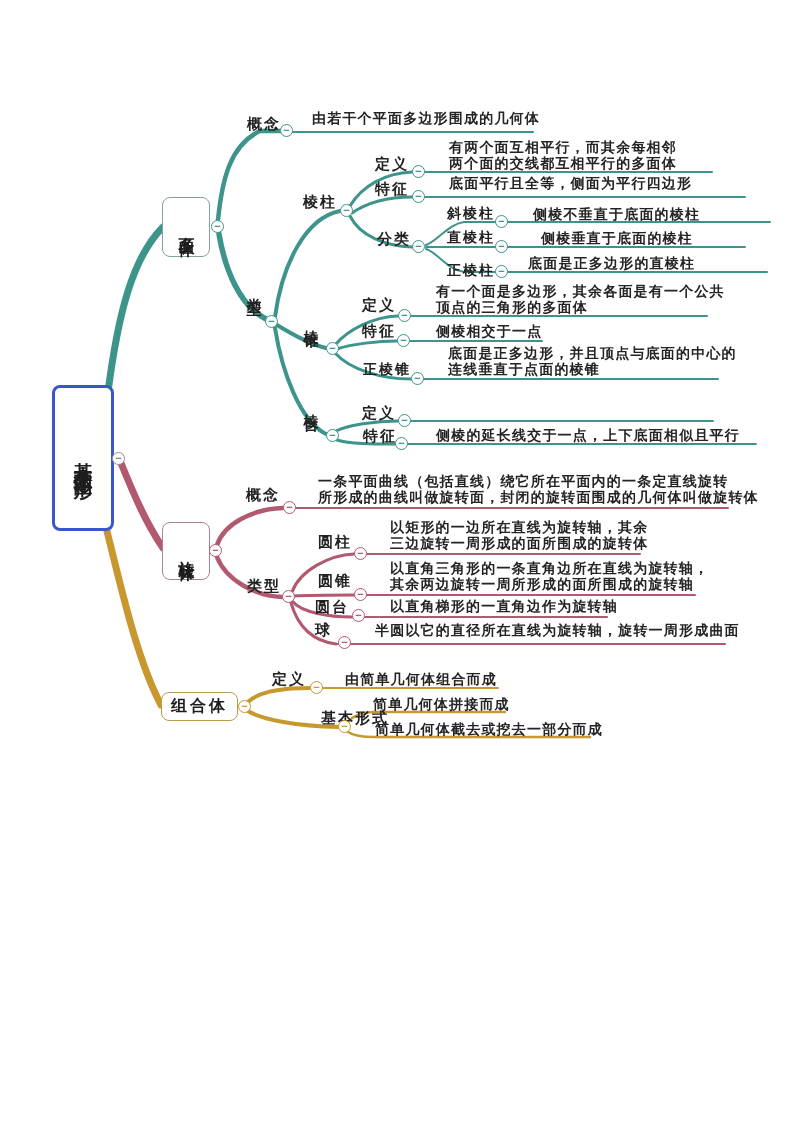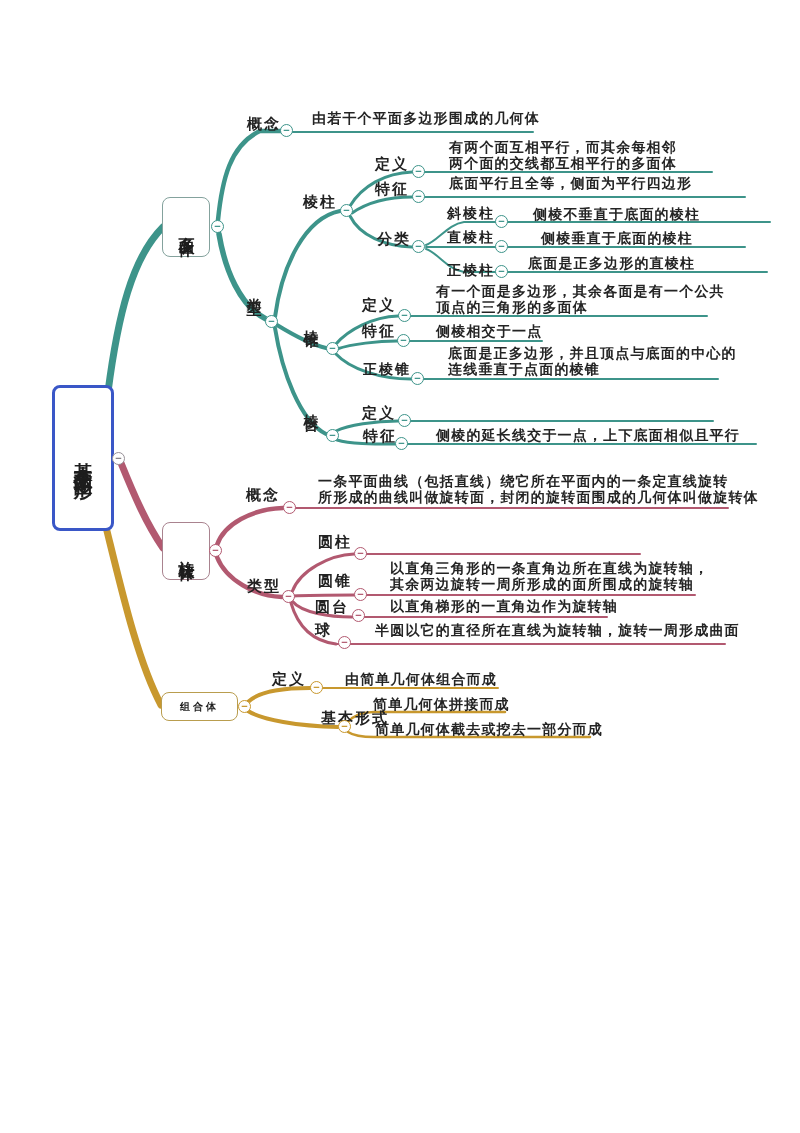--- a/index.html
+++ b/index.html
@@ -9,21 +9,21 @@
   .title{position:absolute;left:0;top:50px;width:800px;text-align:center;
          font-family:"Liberation Serif", serif;font-style:italic;font-weight:bold;
          font-size:24px;letter-spacing:2px;color:#1a1a1a;}
   .node{position:absolute;background:#fff;border-radius:8px;display:flex;
         align-items:center;justify-content:center;font-weight:bold;color:#1d1d1d;
         box-sizing:border-box;}
   .vert{writing-mode:vertical-rl;text-orientation:upright;letter-spacing:4px;}
   .root{border:3px solid #3a57c7;font-size:19px;}
   .b-teal{border:1.5px solid #84a29d;font-size:16px;}
   .b-pink{border:1.5px solid #a9838f;font-size:16px;}
-  .b-gold{border:1.5px solid #b99d4e;font-size:10px;}
+  .b-gold{border:1.5px solid #b99d4e;font-size:16px;}
   .lbl{position:absolute;font-weight:bold;font-size:15px;letter-spacing:2px;
        line-height:15px;white-space:pre;color:#222;}
   .lblv{position:absolute;font-weight:bold;font-size:15px;writing-mode:vertical-rl;
         text-orientation:upright;letter-spacing:3px;line-height:16px;color:#222;}
   .txt{position:absolute;font-weight:bold;font-size:14px;letter-spacing:1.2px;
        line-height:16px;white-space:pre;color:#242424;}
   .minus{position:absolute;width:13px;height:13px;border-radius:50%;background:#fff;
          box-sizing:border-box;display:flex;align-items:center;justify-content:center;
          font-size:11px;line-height:11px;font-weight:bold;}
   .mt{border:1.5px solid #3d948a;color:#3d948a;}
@@ -133,20 +133,22 @@
   <div class="lblv" style="left:303px;top:402px;">棱台</div>
   <div class="lbl" style="left:362px;top:405px;">定义</div>
   <div class="lbl" style="left:363px;top:428px;">特征</div>
   <div class="txt" style="left:436px;top:427px;text-align:center;">侧棱的延长线交于一点，上下底面相似且平行</div>
 
   <div class="lbl" style="left:246px;top:487px;">概念</div>
   <div class="txt" style="left:318px;top:473px;">一条平面曲线（包括直线）绕它所在平面内的一条定直线旋转
 所形成的曲线叫做旋转面，封闭的旋转面围成的几何体叫做旋转体</div>
   <div class="lbl" style="left:247px;top:578px;">类型</div>
   <div class="lbl" style="left:318px;top:534px;">圆柱</div>
+  <div class="txt" style="left:390px;top:519px;">以矩形的一边所在直线为旋转轴，其余
+三边旋转一周形成的面所围成的旋转体</div>
   <div class="lbl" style="left:318px;top:573px;">圆锥</div>
   <div class="txt" style="left:390px;top:560px;">以直角三角形的一条直角边所在直线为旋转轴，
 其余两边旋转一周所形成的面所围成的旋转轴</div>
   <div class="lbl" style="left:315px;top:599px;">圆台</div>
   <div class="txt" style="left:390px;top:598px;">以直角梯形的一直角边作为旋转轴</div>
   <div class="lbl" style="left:315px;top:622px;">球</div>
   <div class="txt" style="left:375px;top:622px;">半圆以它的直径所在直线为旋转轴，旋转一周形成曲面</div>
 
   <div class="lbl" style="left:272px;top:671px;">定义</div>
   <div class="txt" style="left:345px;top:671px;">由简单几何体组合而成</div>

